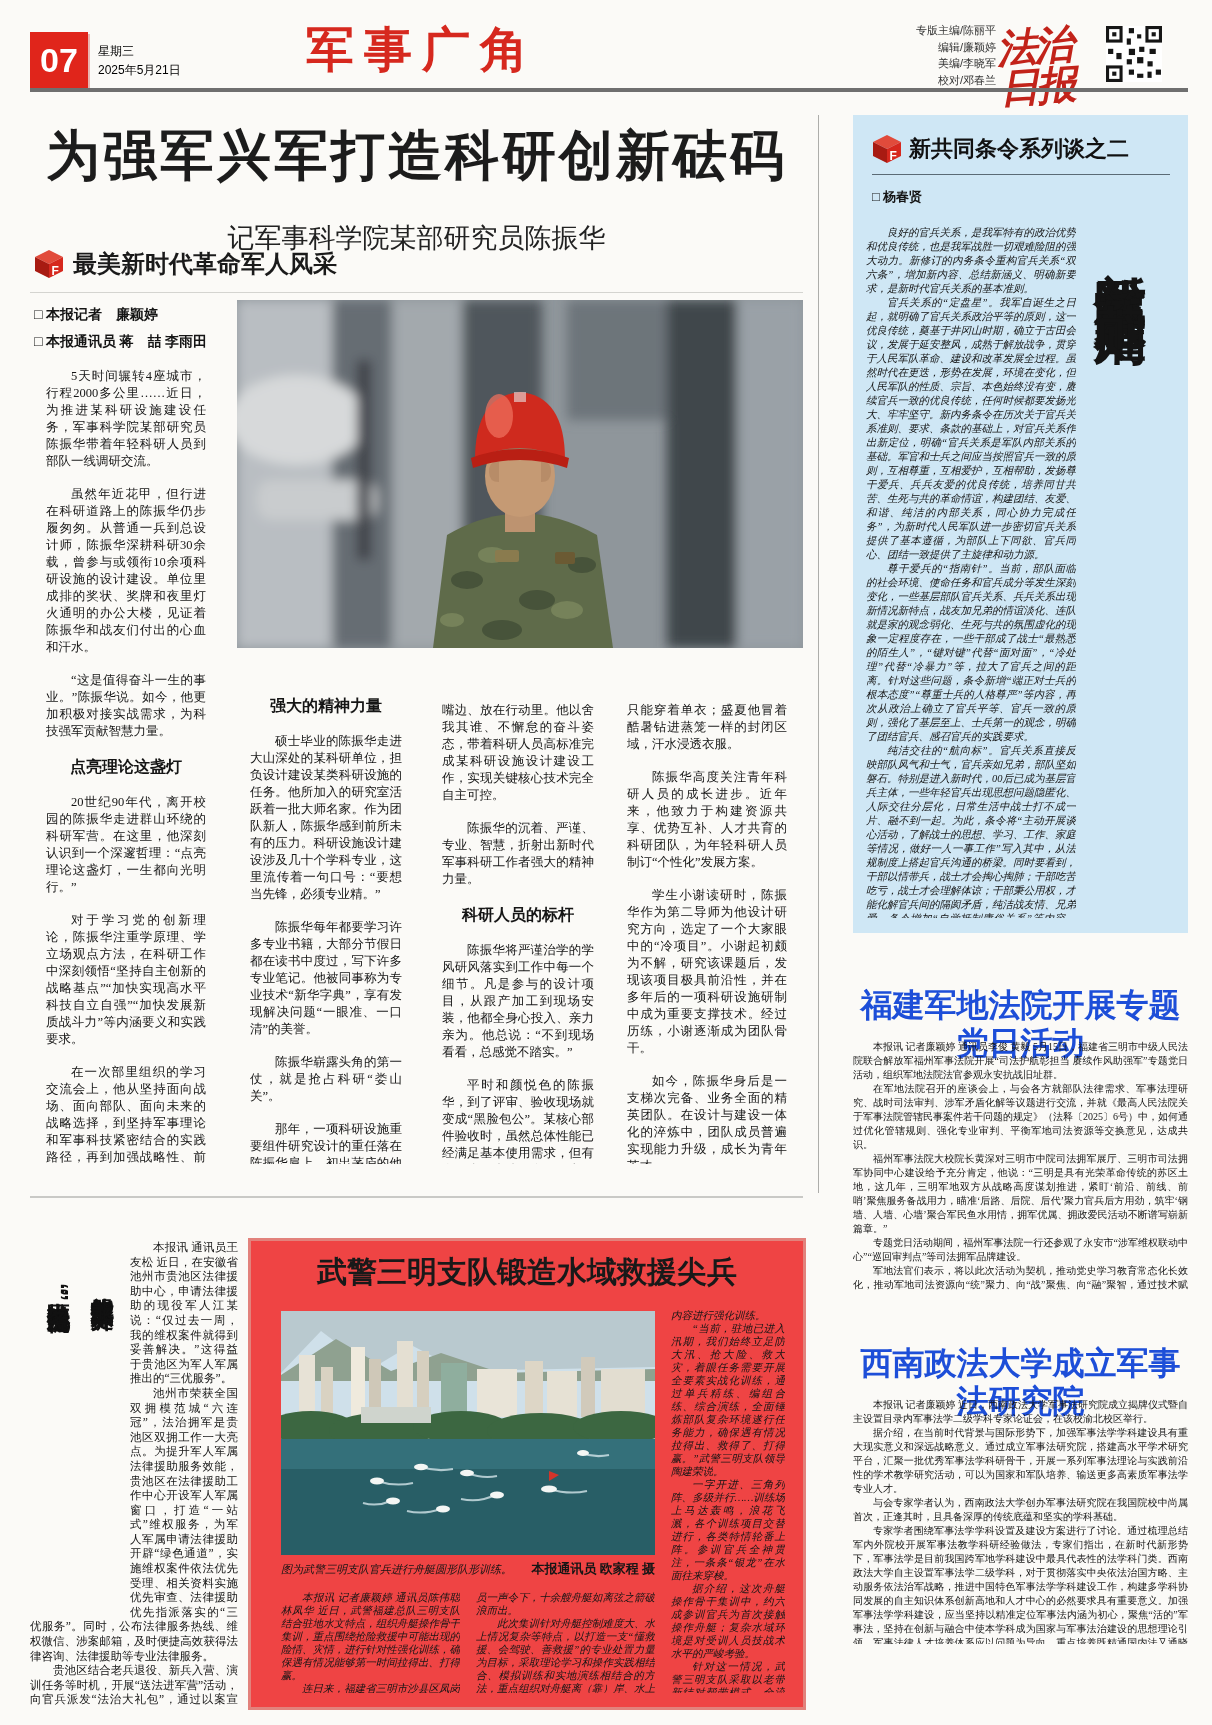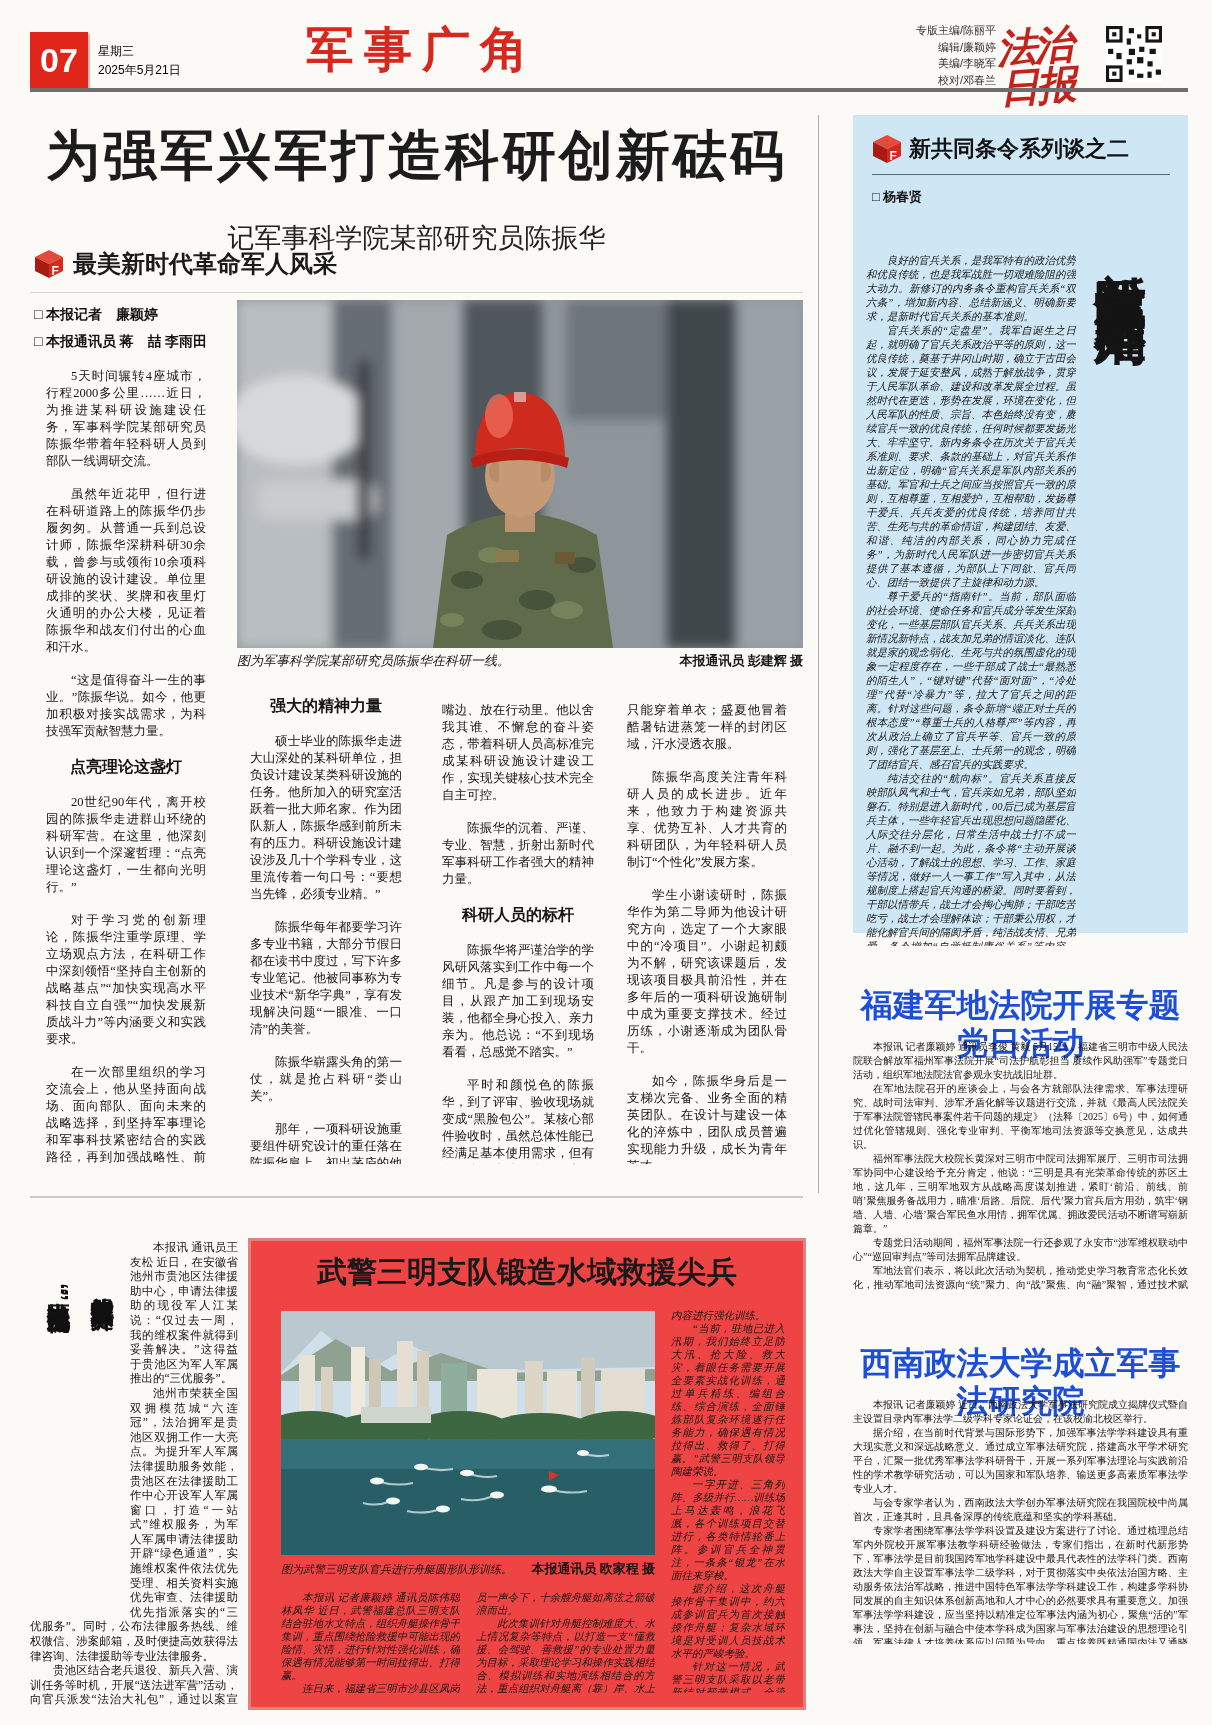--- a/index.html
+++ b/index.html
@@ -42,21 +42,21 @@
   .col4{left:611px;top:686px;width:192px;height:478px;}
   .mid-rule{position:absolute;left:30px;top:1196px;width:773px;height:2px;background:#c9c9c6;}
   .v-rule{position:absolute;left:818px;top:115px;width:1px;height:1078px;background:#adadaa;}
   
   .tiaoling{position:absolute;left:853px;top:115px;width:335px;height:818px;background:var(--blue_box_bg,#cfe7f5);}
   .tl-kicker{position:absolute;left:872px;top:134px;display:flex;align-items:center;gap:7px;
              font:bold 22px/1 "Liberation Sans",sans-serif;color:#111;}
   .tl-kicker-line{position:absolute;left:872px;top:174px;width:298px;height:1px;background:#5b6b75;}
   .tl-author{position:absolute;left:872px;top:188px;font:bold 13px/1.4 "Liberation Serif",serif;}
   .tl-body{position:absolute;left:866px;top:226px;width:210px;height:692px;overflow:hidden;
-           font:italic 10.5px/14px "Liberation Serif",serif;text-align:justify;margin-top:28px;}
+           font:italic 10.5px/14px "Liberation Serif",serif;text-align:justify;}
   .tl-body p{margin:0;text-indent:2em;}
   .tl-vtitle{position:absolute;left:1080px;top:230px;height:692px;writing-mode:vertical-rl;
              font:bold 52px/1.55 "Liberation Sans",sans-serif;letter-spacing:4px;color:#141414;}
   
   .sub-head{position:absolute;width:335px;left:853px;text-align:center;
             font:600 32px/1.2 "Liberation Sans",sans-serif;color:#1d4ed8;}
   .sub-body{position:absolute;left:853px;width:335px;overflow:hidden;
             font-size:10px;line-height:14px;text-align:justify;}
   .sub-body p{margin:0;text-indent:2em;}
   .fj-head{top:986px;}  .fj-body{top:1040px;height:250px;}
@@ -192,24 +192,20 @@
     <ellipse cx="283" cy="176" rx="35" ry="41" fill="#c59a74"></ellipse>
     <path d="M252,172 Q252,160 262,162 L262,182 Q252,182 252,172 Z" fill="#b78c68"></path>
     <path d="M314,172 Q314,160 304,162 L304,182 Q314,182 314,172 Z" fill="#b78c68"></path>
     <path d="M251,150 Q255,136 283,134 Q311,136 315,150 L314,160 Q283,150 252,160 Z" fill="#3a3a38" opacity="0.35"></path>
 
     <path d="M238,160 Q238,96 283,92 Q328,96 328,160 Q306,148 283,148 Q260,148 238,160 Z" fill="#cf2a1e"></path>
     <path d="M234,158 Q283,140 332,158 L330,168 Q283,152 236,168 Z" fill="#b91f14"></path>
     <ellipse cx="262" cy="116" rx="14" ry="22" fill="#ee6f5c" opacity="0.75"></ellipse>
     <rect x="277" y="92" width="12" height="10" fill="#e8e8e6" opacity="0.6"></rect>
   </svg>
-  <div class="lead-caption caption-row">
-    <span>图为军事科学院某部研究员陈振华在科研一线。</span>
-    <span class="caption-credit">本报通讯员 彭建辉 摄</span>
-  </div>
 
   <div class="col col1">
       <p>5天时间辗转4座城市，行程2000多公里……近日，为推进某科研设施建设任务，军事科学院某部研究员陈振华带着年轻科研人员到部队一线调研交流。</p>
       <p>虽然年近花甲，但行进在科研道路上的陈振华仍步履匆匆。从普通一兵到总设计师，陈振华深耕科研30余载，曾参与或领衔10余项科研设施的设计建设。单位里成排的奖状、奖牌和夜里灯火通明的办公大楼，见证着陈振华和战友们付出的心血和汗水。</p>
       <p>“这是值得奋斗一生的事业。”陈振华说。如今，他更加积极对接实战需求，为科技强军贡献智慧力量。</p>
       <div class="colhead">点亮理论这盏灯</div>
       <p>20世纪90年代，离开校园的陈振华走进群山环绕的科研军营。在这里，他深刻认识到一个深邃哲理：“点亮理论这盏灯，一生都向光明行。”</p>
       <p>对于学习党的创新理论，陈振华注重学原理、学立场观点方法，在科研工作中深刻领悟“坚持自主创新的战略基点”“加快实现高水平科技自立自强”“加快发展新质战斗力”等内涵要义和实践要求。</p>
       <p>在一次部里组织的学习交流会上，他从坚持面向战场、面向部队、面向未来的战略选择，到坚持军事理论和军事科技紧密结合的实践路径，再到加强战略性、前沿性、颠覆性技术孵化孕育，进行条分缕析。他的宏阔视野、理论素养、全局思维，让大家深为折服。</p>
     </div>

